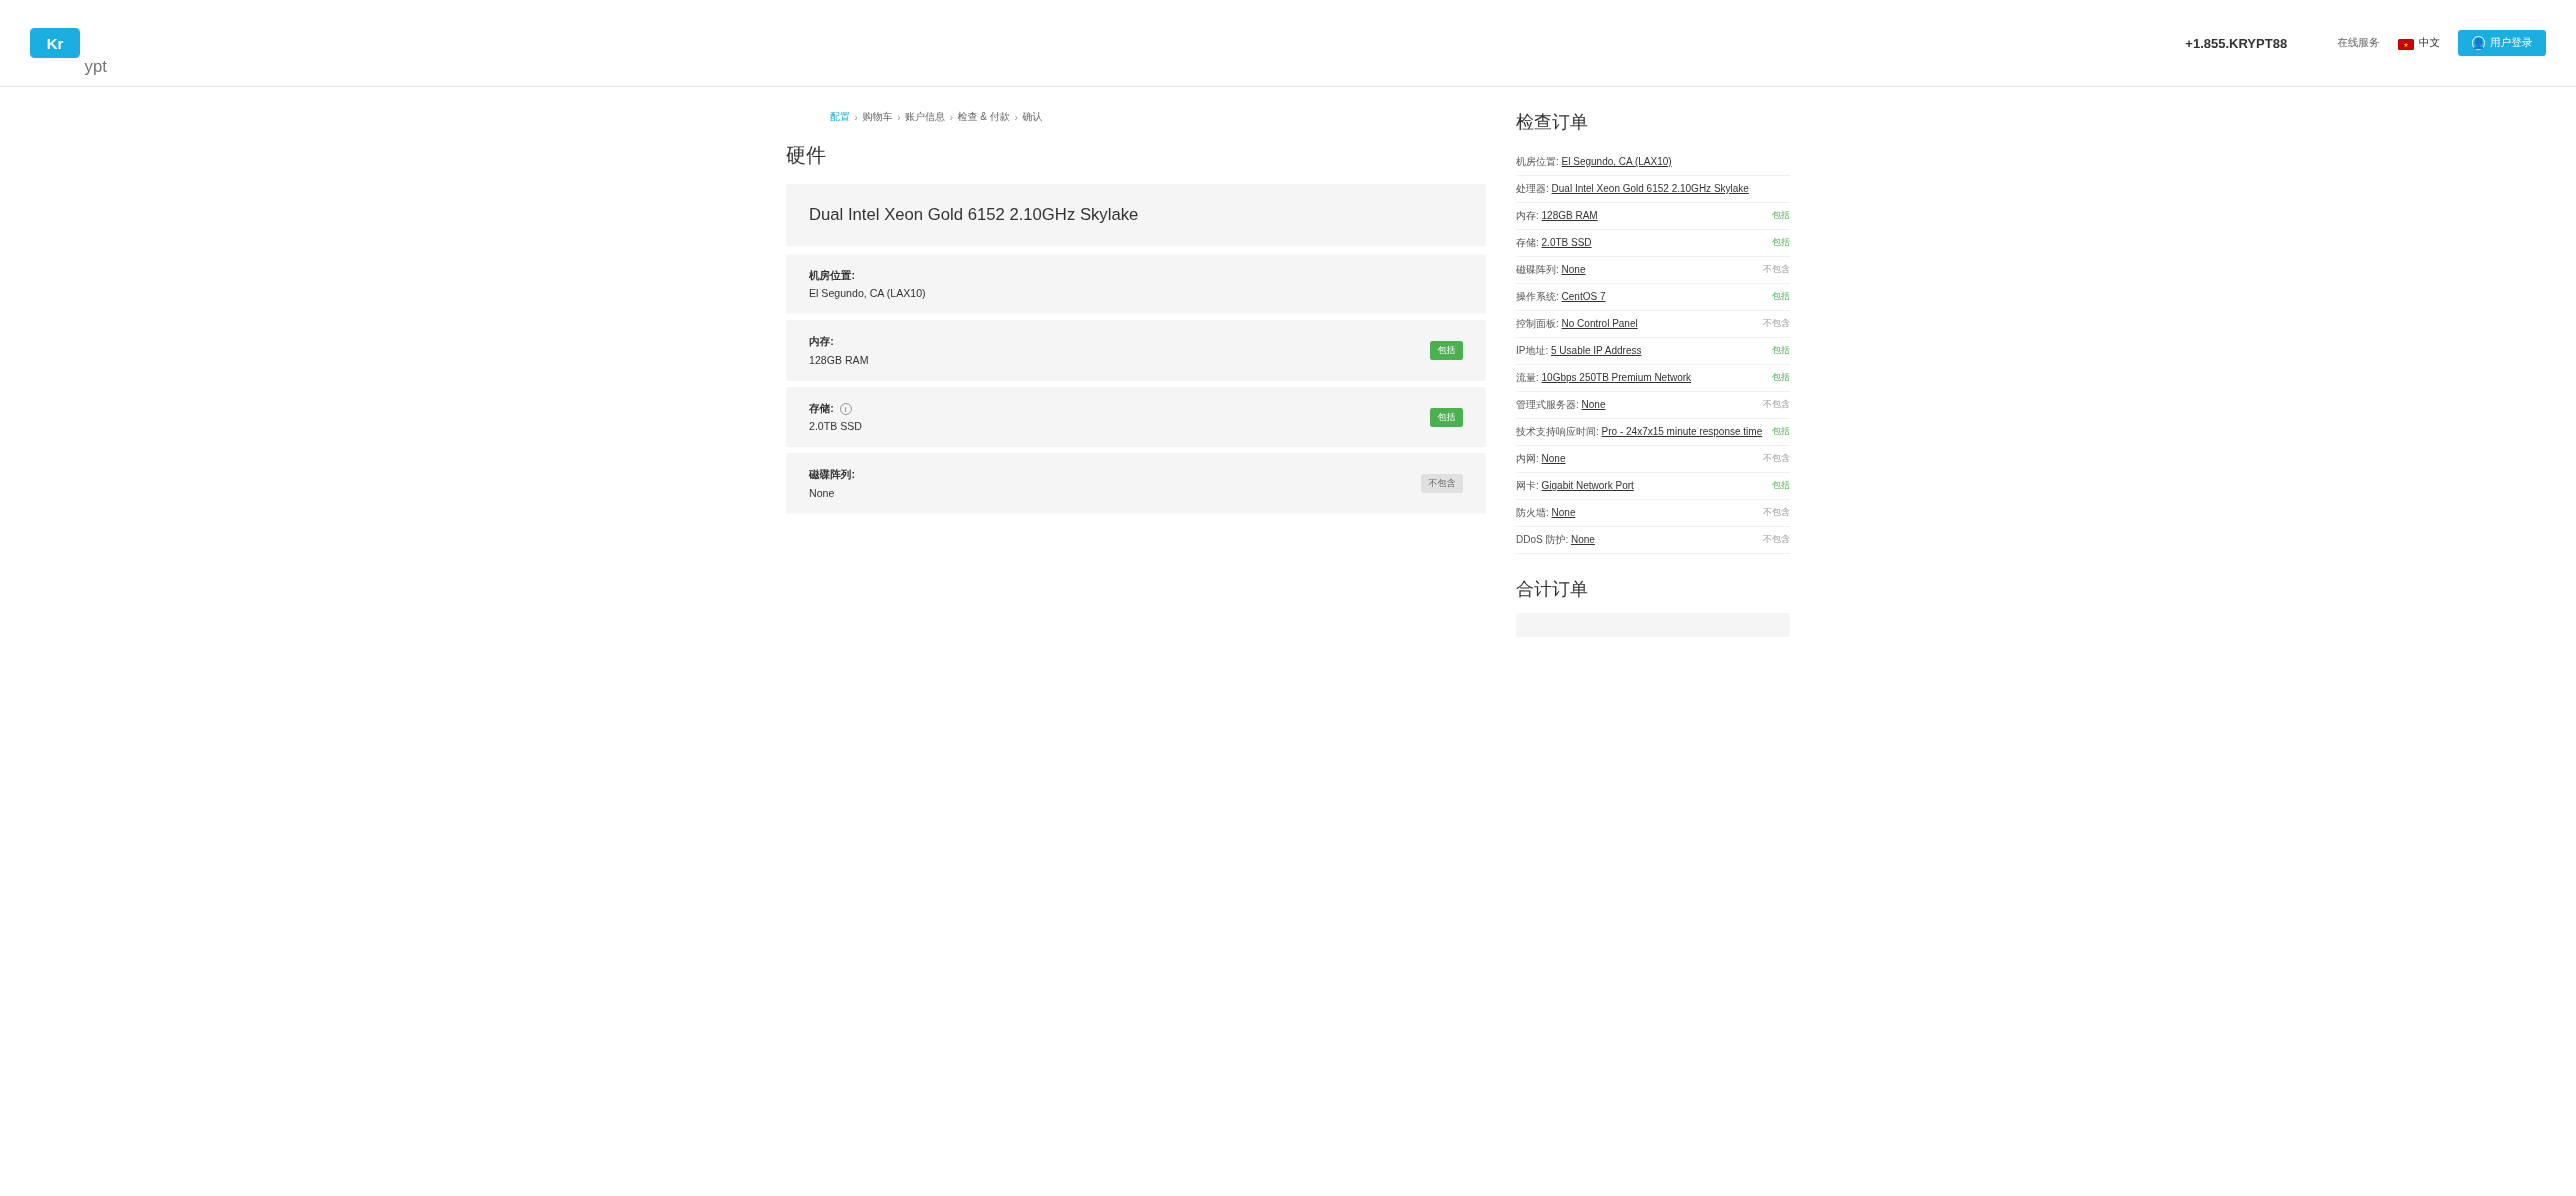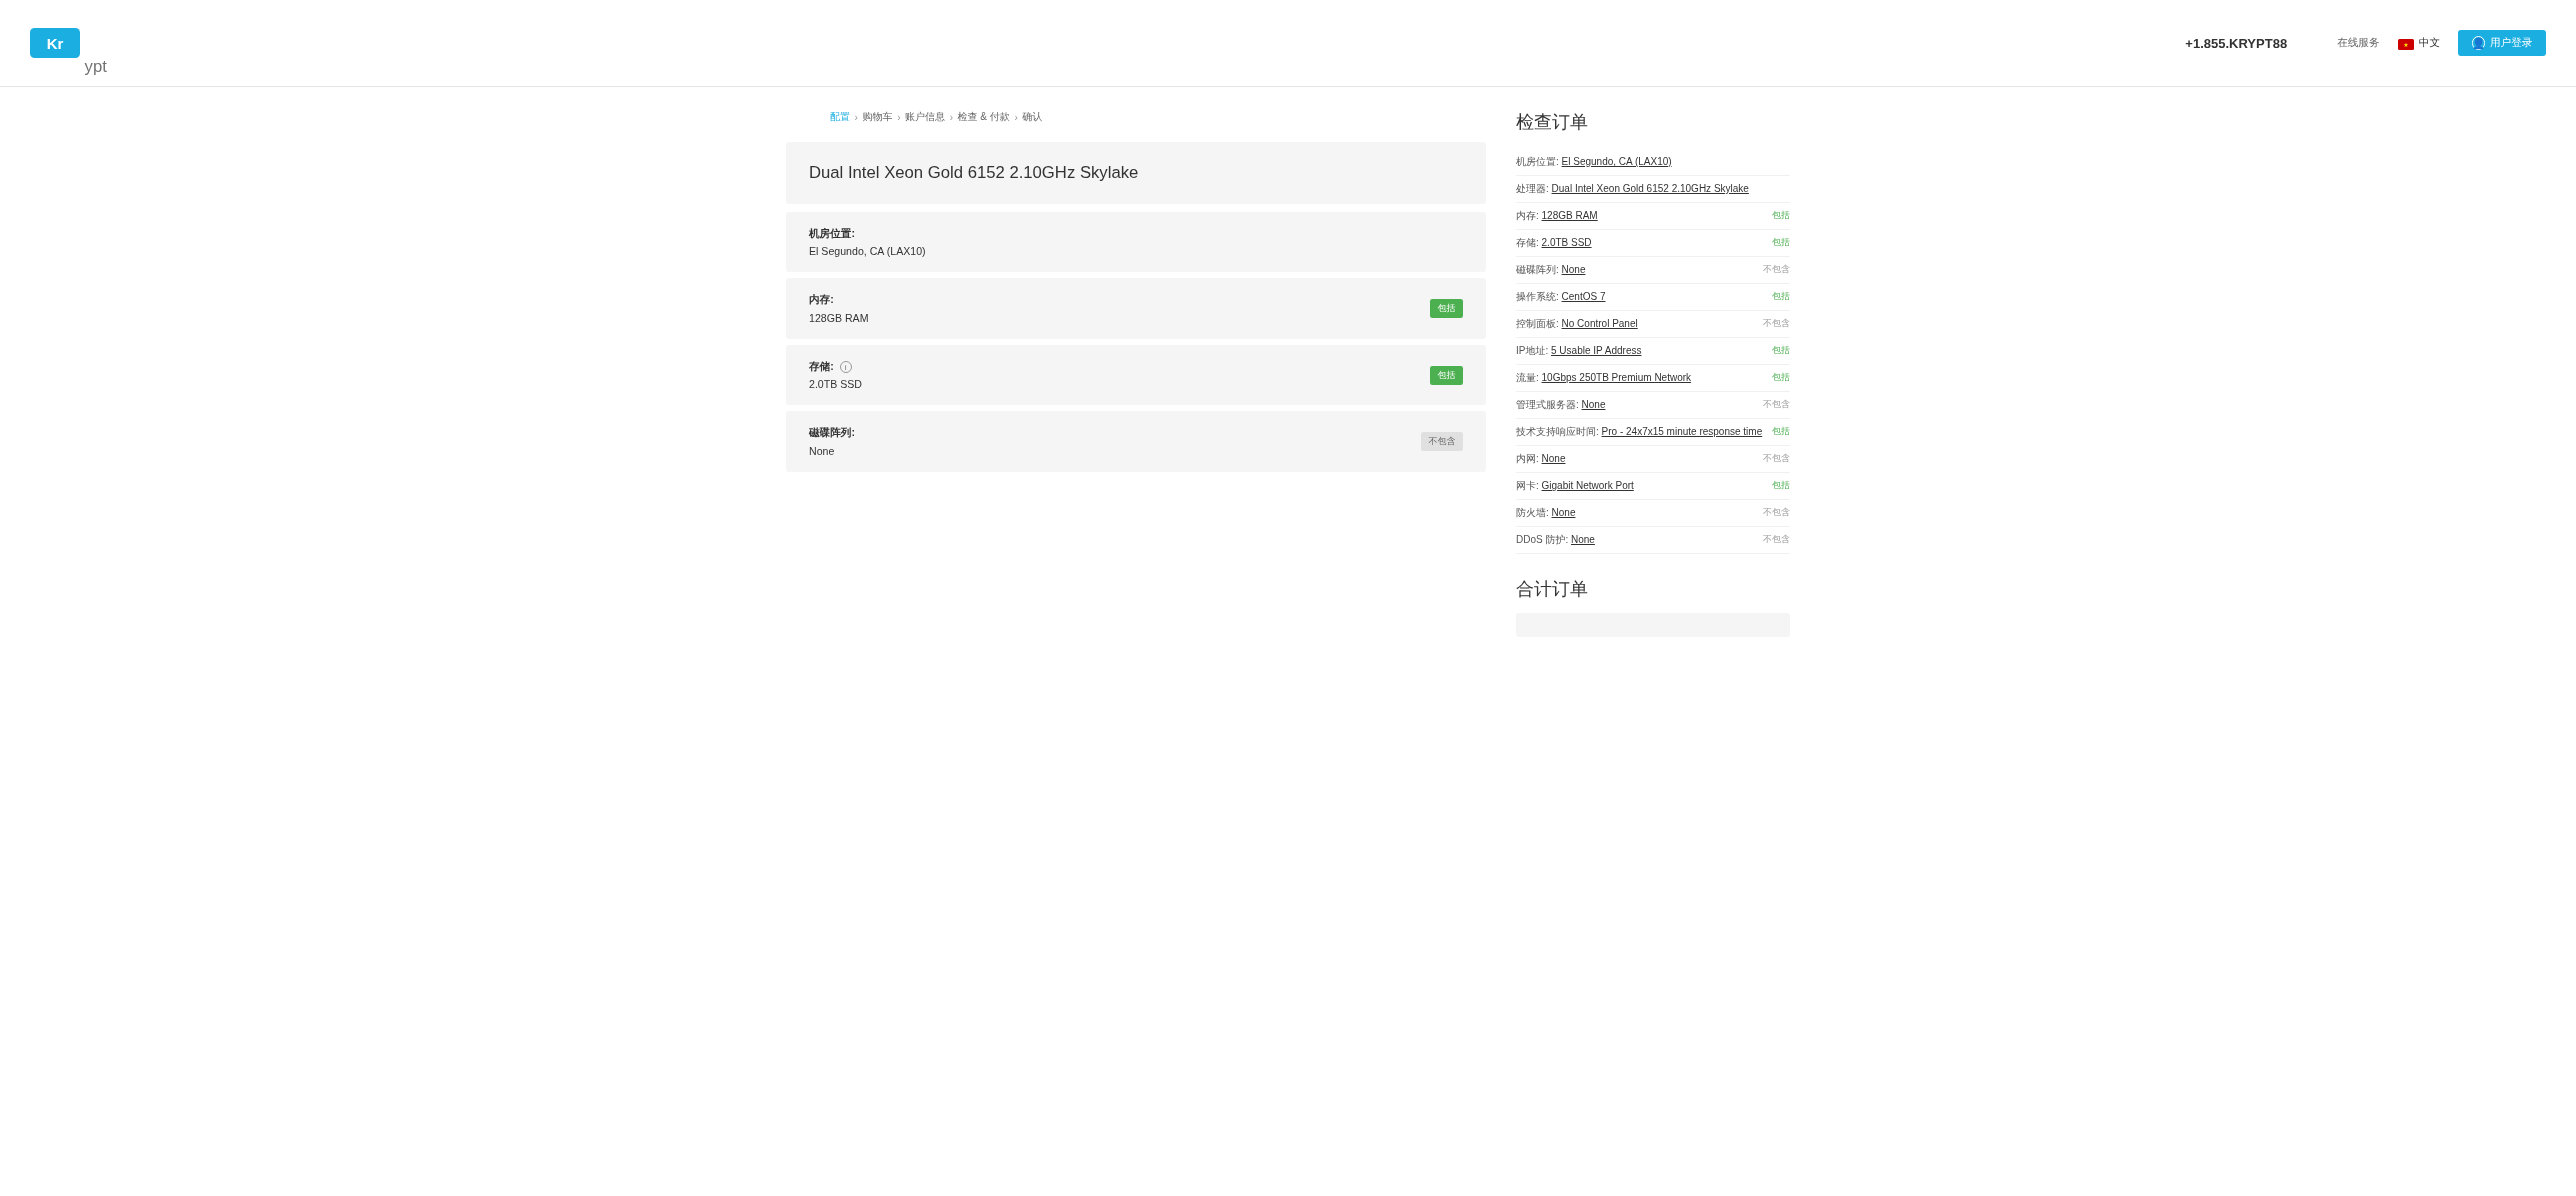--- a/index.html
+++ b/index.html
@@ -295,20 +295,21 @@
       <span class="breadcrumb-separator">›</span>
       <span class="breadcrumb-current">购物车</span>
       <span class="breadcrumb-separator">›</span>
       <span class="breadcrumb-current">账户信息</span>
       <span class="breadcrumb-separator">›</span>
       <span class="breadcrumb-current">检查 &amp; 付款</span>
       <span class="breadcrumb-separator">›</span>
       <span class="breadcrumb-current">确认</span>
     </nav>
 
+    <h1 class="section-title">硬件</h1>
 
     <div class="product-card">
       <span class="product-name">Dual Intel Xeon Gold 6152 2.10GHz Skylake</span>
     </div>
 
     <div class="config-item">
       <div class="config-item-left">
         <div class="config-item-label">机房位置:</div>
         <div class="config-item-value">El Segundo, CA (LAX10)</div>
       </div>

